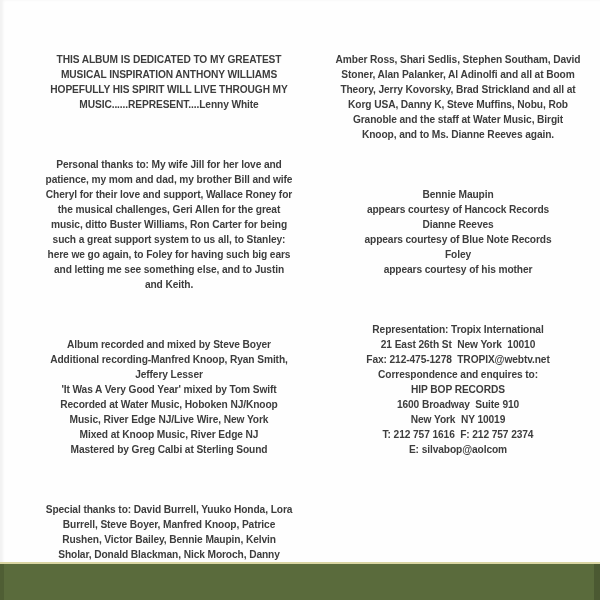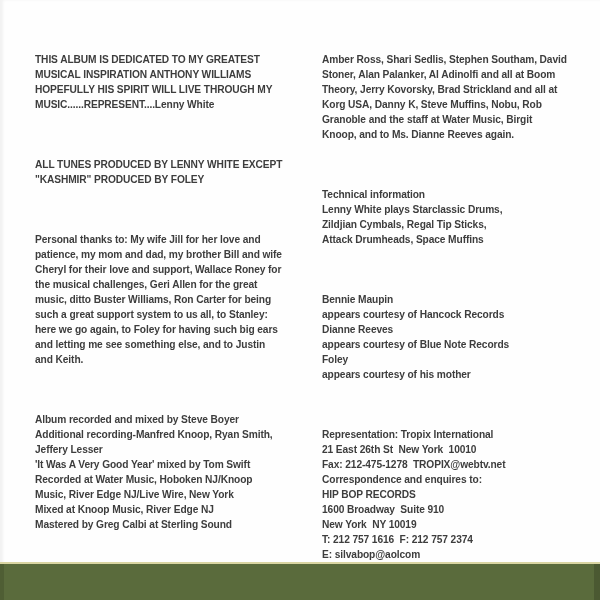--- a/index.html
+++ b/index.html
@@ -8,20 +8,21 @@
     background: #ffffff;
   }
   .page {
     position: relative;
     width: 600px;
     height: 600px;
     background: var(--page-bg, #fefefe);
     overflow: hidden;
     font-family: "Liberation Sans", sans-serif;
     box-shadow: inset 3px 0 3px rgba(0,0,0,0.05);
+    text-align: center;
   }
   .col {
     position: absolute;
     top: 22px;
     font-size: 10.2px;
     font-weight: 700;
     line-height: 15px;
     letter-spacing: -0.1px;
     color: var(--text-color, #3d3d3d);
     white-space: pre;
@@ -44,22 +45,20 @@
 </head>
 <body>
 
 <div class="page">
 
   <div class="col col-left">
     <p class="para">THIS ALBUM IS DEDICATED TO MY GREATEST
 MUSICAL INSPIRATION ANTHONY WILLIAMS
 HOPEFULLY HIS SPIRIT WILL LIVE THROUGH MY
 MUSIC......REPRESENT....Lenny White</p>
-    <p class="para">ALL TUNES PRODUCED BY LENNY WHITE EXCEPT
-"KASHMIR" PRODUCED BY FOLEY</p>
     <p class="para">Personal thanks to: My wife Jill for her love and
 patience, my mom and dad, my brother Bill and wife
 Cheryl for their love and support, Wallace Roney for
 the musical challenges, Geri Allen for the great
 music, ditto Buster Williams, Ron Carter for being
 such a great support system to us all, to Stanley:
 here we go again, to Foley for having such big ears
 and letting me see something else, and to Justin
 and Keith.</p>
     <p class="para">Album recorded and mixed by Steve Boyer
@@ -80,24 +79,20 @@
 Garden, Marcus Lee, Eric Ortiz, Colin Parker,</p>
   </div>
 
   <div class="col col-right">
     <p class="para">Amber Ross, Shari Sedlis, Stephen Southam, David
 Stoner, Alan Palanker, Al Adinolfi and all at Boom
 Theory, Jerry Kovorsky, Brad Strickland and all at
 Korg USA, Danny K, Steve Muffins, Nobu, Rob
 Granoble and the staff at Water Music, Birgit
 Knoop, and to Ms. Dianne Reeves again.</p>
-    <p class="para">Technical information
-Lenny White plays Starclassic Drums,
-Zildjian Cymbals, Regal Tip Sticks,
-Attack Drumheads, Space Muffins</p>
     <p class="para">Bennie Maupin
 appears courtesy of Hancock Records
 Dianne Reeves
 appears courtesy of Blue Note Records
 Foley
 appears courtesy of his mother</p>
     <p class="para">Representation: Tropix International
 21 East 26th St  New York  10010
 Fax: 212-475-1278  TROPIX@webtv.net
 Correspondence and enquires to:

